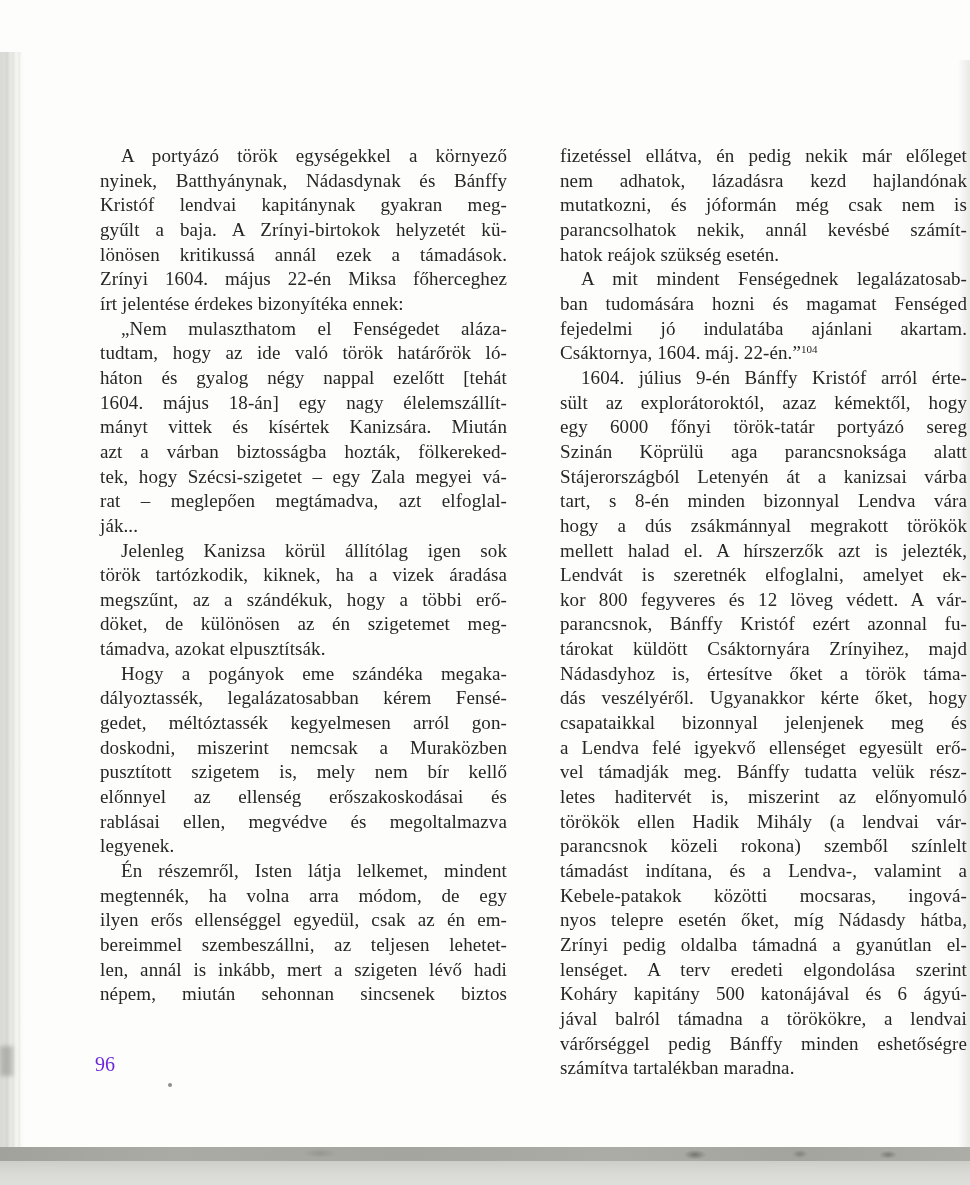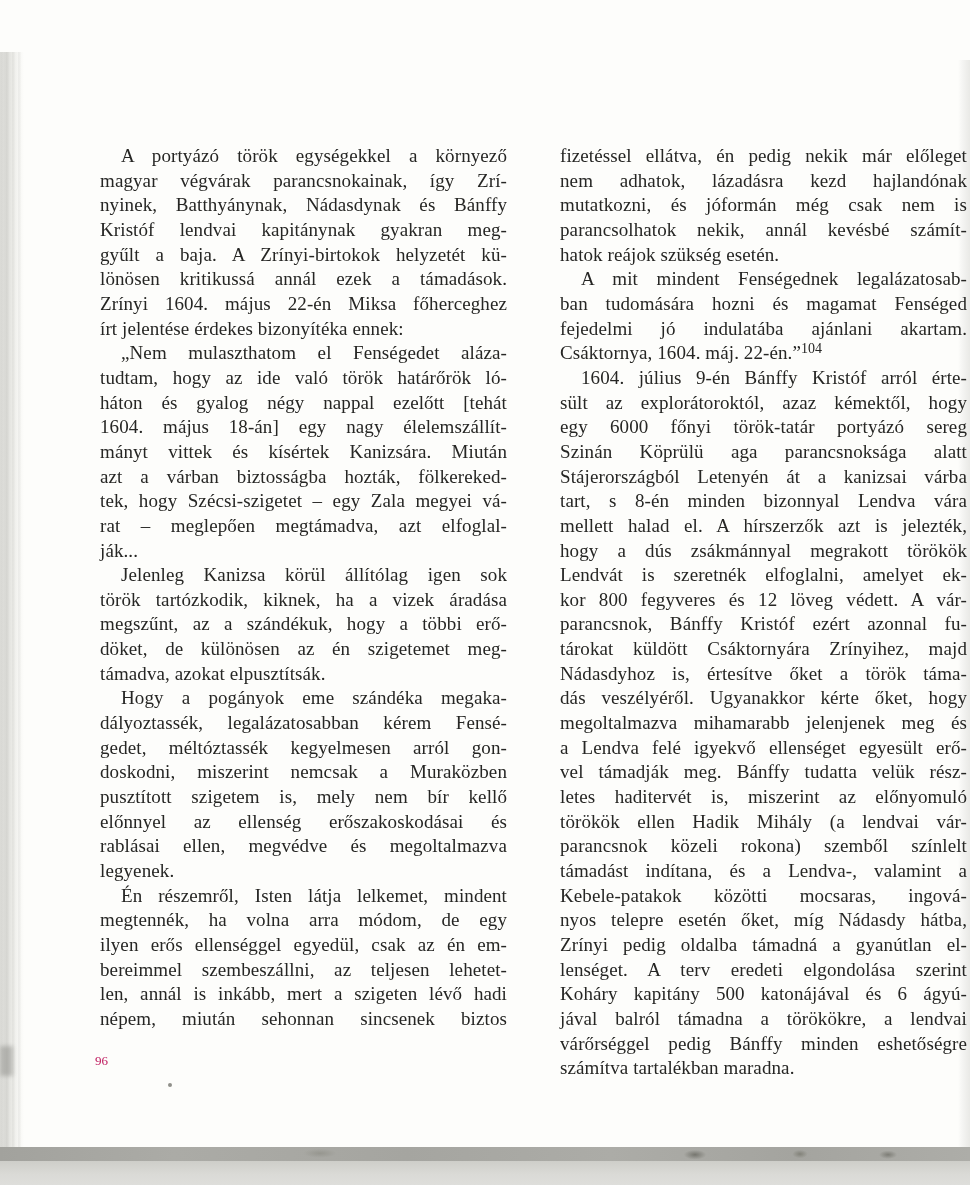--- a/index.html
+++ b/index.html
@@ -78,50 +78,49 @@
   .text-column.right { left: 560px; }
   .line {
     text-align: justify;
     text-align-last: justify;
     text-justify: inter-word;
     white-space: normal;
   }
   .line.indent { text-indent: 21px; }
   .line.end { text-align-last: left; }
   .line sup {
-    font-size: 14px;
+    font-size: 11px;
     line-height: 0;
     vertical-align: 6px;
     letter-spacing: 0;
   }
   .page-number {
     position: absolute;
     left: 95px; top: 1053px;
-    font-size: 13px;
-    color: #be185d;
+    font-size: 20px;
+    color: #6d28d9;
   }
   .stray-dot {
     position: absolute;
     left: 168px; top: 1083px;
     width: 4px; height: 4px;
     border-radius: 50%;
     background: #8f8f8a;
   }
 </style>
 </head>
 <body>
 
 <div class="scan-page">
   <div class="edge-left"></div>
   <div class="edge-left-smudge"></div>
   <div class="edge-right"></div>
 
   <div class="text-column left" id="col-left">
       <div class="line indent">A portyázó török egységekkel a környező</div>
-      <div class="line">magyar végvárak parancsnokainak, így Zrí-</div>
       <div class="line">nyinek, Batthyánynak, Nádasdynak és Bánffy</div>
       <div class="line">Kristóf lendvai kapitánynak gyakran meg-</div>
       <div class="line">gyűlt a baja. A Zrínyi-birtokok helyzetét kü-</div>
       <div class="line">lönösen kritikussá annál ezek a támadások.</div>
       <div class="line">Zrínyi 1604. május 22-én Miksa főherceghez</div>
       <div class="line end">írt jelentése érdekes bizonyítéka ennek:</div>
       <div class="line indent">„Nem mulaszthatom el Fenségedet aláza-</div>
       <div class="line">tudtam, hogy az ide való török határőrök ló-</div>
       <div class="line">háton és gyalog négy nappal ezelőtt [tehát</div>
       <div class="line">1604. május 18-án] egy nagy élelemszállít-</div>
@@ -159,29 +158,29 @@
       <div class="line indent">A mit mindent Fenségednek legalázatosab-</div>
       <div class="line">ban tudomására hozni és magamat Fenséged</div>
       <div class="line">fejedelmi jó indulatába ajánlani akartam.</div>
       <div class="line end">Csáktornya, 1604. máj. 22-én.”<sup>104</sup></div>
       <div class="line indent">1604. július 9-én Bánffy Kristóf arról érte-</div>
       <div class="line">sült az explorátoroktól, azaz kémektől, hogy</div>
       <div class="line">egy 6000 főnyi török-tatár portyázó sereg</div>
       <div class="line">Szinán Köprülü aga parancsnoksága alatt</div>
       <div class="line">Stájerországból Letenyén át a kanizsai várba</div>
       <div class="line">tart, s 8-én minden bizonnyal Lendva vára</div>
+      <div class="line">hogy a dús zsákmánnyal megrakott törökök</div>
       <div class="line">mellett halad el. A hírszerzők azt is jelezték,</div>
-      <div class="line">hogy a dús zsákmánnyal megrakott törökök</div>
       <div class="line">Lendvát is szeretnék elfoglalni, amelyet ek-</div>
       <div class="line">kor 800 fegyveres és 12 löveg védett. A vár-</div>
       <div class="line">parancsnok, Bánffy Kristóf ezért azonnal fu-</div>
       <div class="line">tárokat küldött Csáktornyára Zrínyihez, majd</div>
       <div class="line">Nádasdyhoz is, értesítve őket a török táma-</div>
       <div class="line">dás veszélyéről. Ugyanakkor kérte őket, hogy</div>
-      <div class="line">megoltalmazva mihamarabb jelenjenek meg és</div>
+      <div class="line">csapataikkal bizonnyal jelenjenek meg és</div>
       <div class="line">a Lendva felé igyekvő ellenséget egyesült erő-</div>
       <div class="line">vel támadják meg. Bánffy tudatta velük rész-</div>
       <div class="line">letes haditervét is, miszerint az előnyomuló</div>
       <div class="line">törökök ellen Hadik Mihály (a lendvai vár-</div>
       <div class="line">parancsnok közeli rokona) szemből színlelt</div>
       <div class="line">támadást indítana, és a Lendva-, valamint a</div>
       <div class="line">Kebele-patakok közötti mocsaras, ingová-</div>
       <div class="line">nyos telepre esetén őket, míg Nádasdy hátba,</div>
       <div class="line">Zrínyi pedig oldalba támadná a gyanútlan el-</div>
       <div class="line">lenséget. A terv eredeti elgondolása szerint</div>

